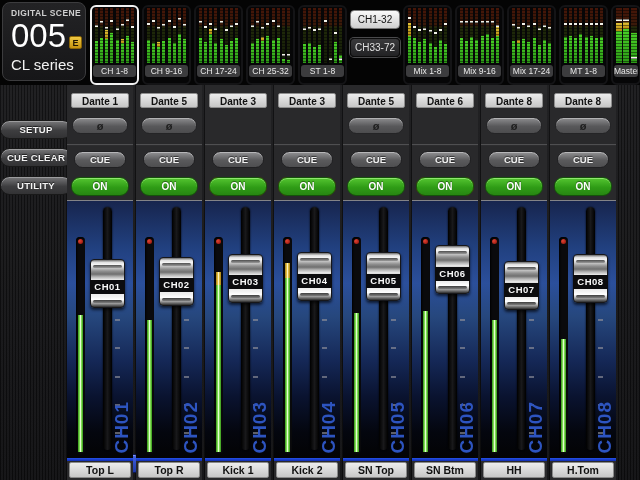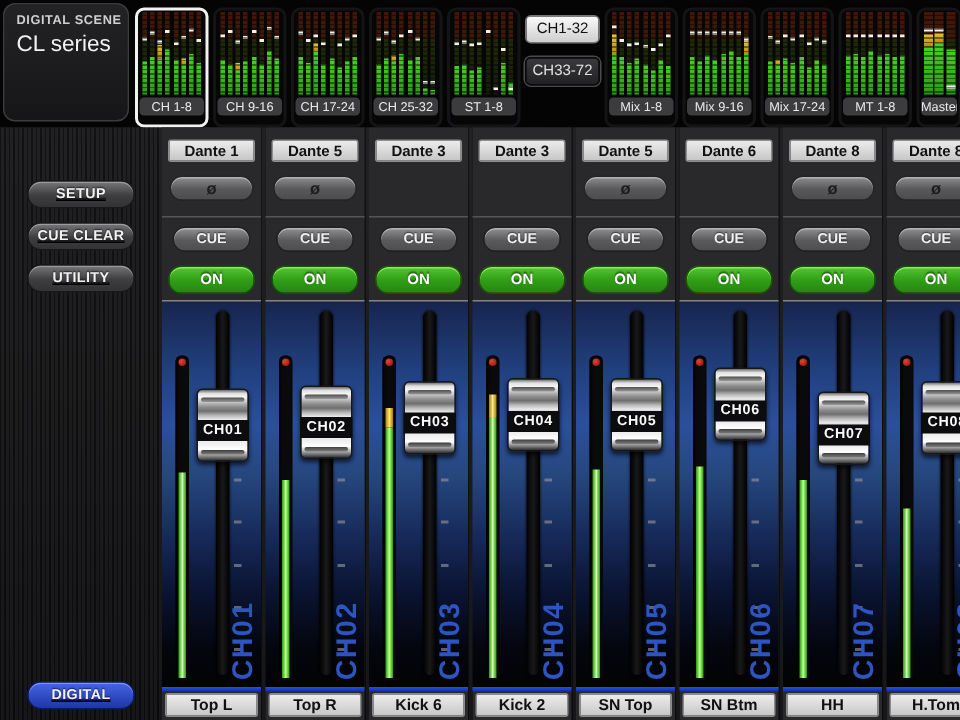--- a/index.html
+++ b/index.html
@@ -38,21 +38,21 @@
   .layer-btn{height:17px;border-radius:4px;font-size:10px;font-weight:normal;display:flex;
        align-items:center;justify-content:center;}
   .layer-btn.active{background:linear-gradient(#fafafa,#cfcfcf);color:#111;border:1px solid #777;}
   .layer-btn.inactive{background:linear-gradient(#3a3a3c,#222224);color:#e0e0e0;border:1px solid #0c0c0c;
        box-shadow:0 0 0 1px #4a4a4c;}
   
   .main{position:absolute;left:0;top:85px;width:640px;height:395px;display:flex;
        background:linear-gradient(#1d1d1f,#121214);}
   .main::before{content:"";position:absolute;left:0;top:0;right:0;bottom:0;
        background:repeating-linear-gradient(90deg,rgba(0,0,0,.38) 0 1px,rgba(255,255,255,.02) 1px 3px);pointer-events:none;}
-  .sidebar{position:relative;width:108px;height:100%;display:flex;flex-direction:column;flex:0 0 auto;text-decoration:underline;}
+  .sidebar{position:relative;width:67px;height:100%;display:flex;flex:0 0 auto;}
   #sidebar-top{display:flex;flex-direction:column;gap:9px;padding-top:35px;}
   #sidebar-bottom{display:flex;flex-direction:column;gap:11px;margin-top:auto;padding-bottom:7px;}
   .pill{width:72px;height:19px;margin:0 auto;border-radius:10px;display:flex;align-items:center;
        justify-content:center;font-size:9.5px;font-weight:bold;color:#f2f2f2;letter-spacing:.3px;
        text-shadow:0 -1px 1px rgba(0,0,0,.7);box-sizing:border-box;position:relative;z-index:1;}
   .pill.gray{background:linear-gradient(#78787a,#3e3e40 55%,#323234);border:1px solid #191919;
        box-shadow:inset 0 1px 0 #9c9c9e;}
   .pill.blue{background:linear-gradient(#4565e6,#1d37a6);border:1px solid #0b1a60;
        box-shadow:inset 0 1px 0 #7e93f2;}
   .pill.red{background:linear-gradient(#f13329,#b5130f);border:1px solid #5e0a06;
@@ -116,20 +116,24 @@
        background:linear-gradient(#ededed,#c7c7c7);border:1px solid #8a8a8a;box-sizing:border-box;
        color:#111;font-size:10.5px;text-align:center;font-weight:bold;}
 </style>
 </head>
 <body>
 
 <div id="app">
   <div class="topbar">
     <div class="scene-panel">
       <div class="scene-label">DIGITAL SCENE</div>
+      <div class="scene-row">
+        <div class="scene-number">005</div>
+        <div class="scene-edit">E</div>
+      </div>
       <div class="scene-model">CL series</div>
     </div>
     <div class="bridge">
       <div class="blocks" id="blocks-left" style="display:flex;gap:3px;">
           <div class="mblock sel">
             <div class="mbars">
               <div class="mbar">
                 <div class="mgreen" style="height: 40%;"></div>
                 <div class="mpeak" style="bottom: 66%;"></div>
                 <div class="mseg"></div>
@@ -655,21 +659,21 @@
             <div class="tick" style="top: 57%;"></div>
             <div class="tick" style="top: 68%;"></div>
             <div class="tick" style="top: 79%;"></div>
             <div class="tick" style="top: 90%;"></div>
             <div class="fader-cap" style="top: 20.5%;">
               <div class="cap-label">CH03</div>
             </div>
             <div class="vtext">CH03</div>
           </div>
           <div class="blue-bar"></div>
-          <div class="name-label">Kick 6</div>
+          <div class="name-label">Kick 1</div>
         </div>
         <div class="strip">
           <div class="controls">
             <div class="port-label">Dante 3</div>
             <div class="btn phase on">ø</div>
             <div class="strip-divider"></div>
             <div class="btn cue">CUE</div>
             <div class="btn on">ON</div>
           </div>
           <div class="fader-area">

